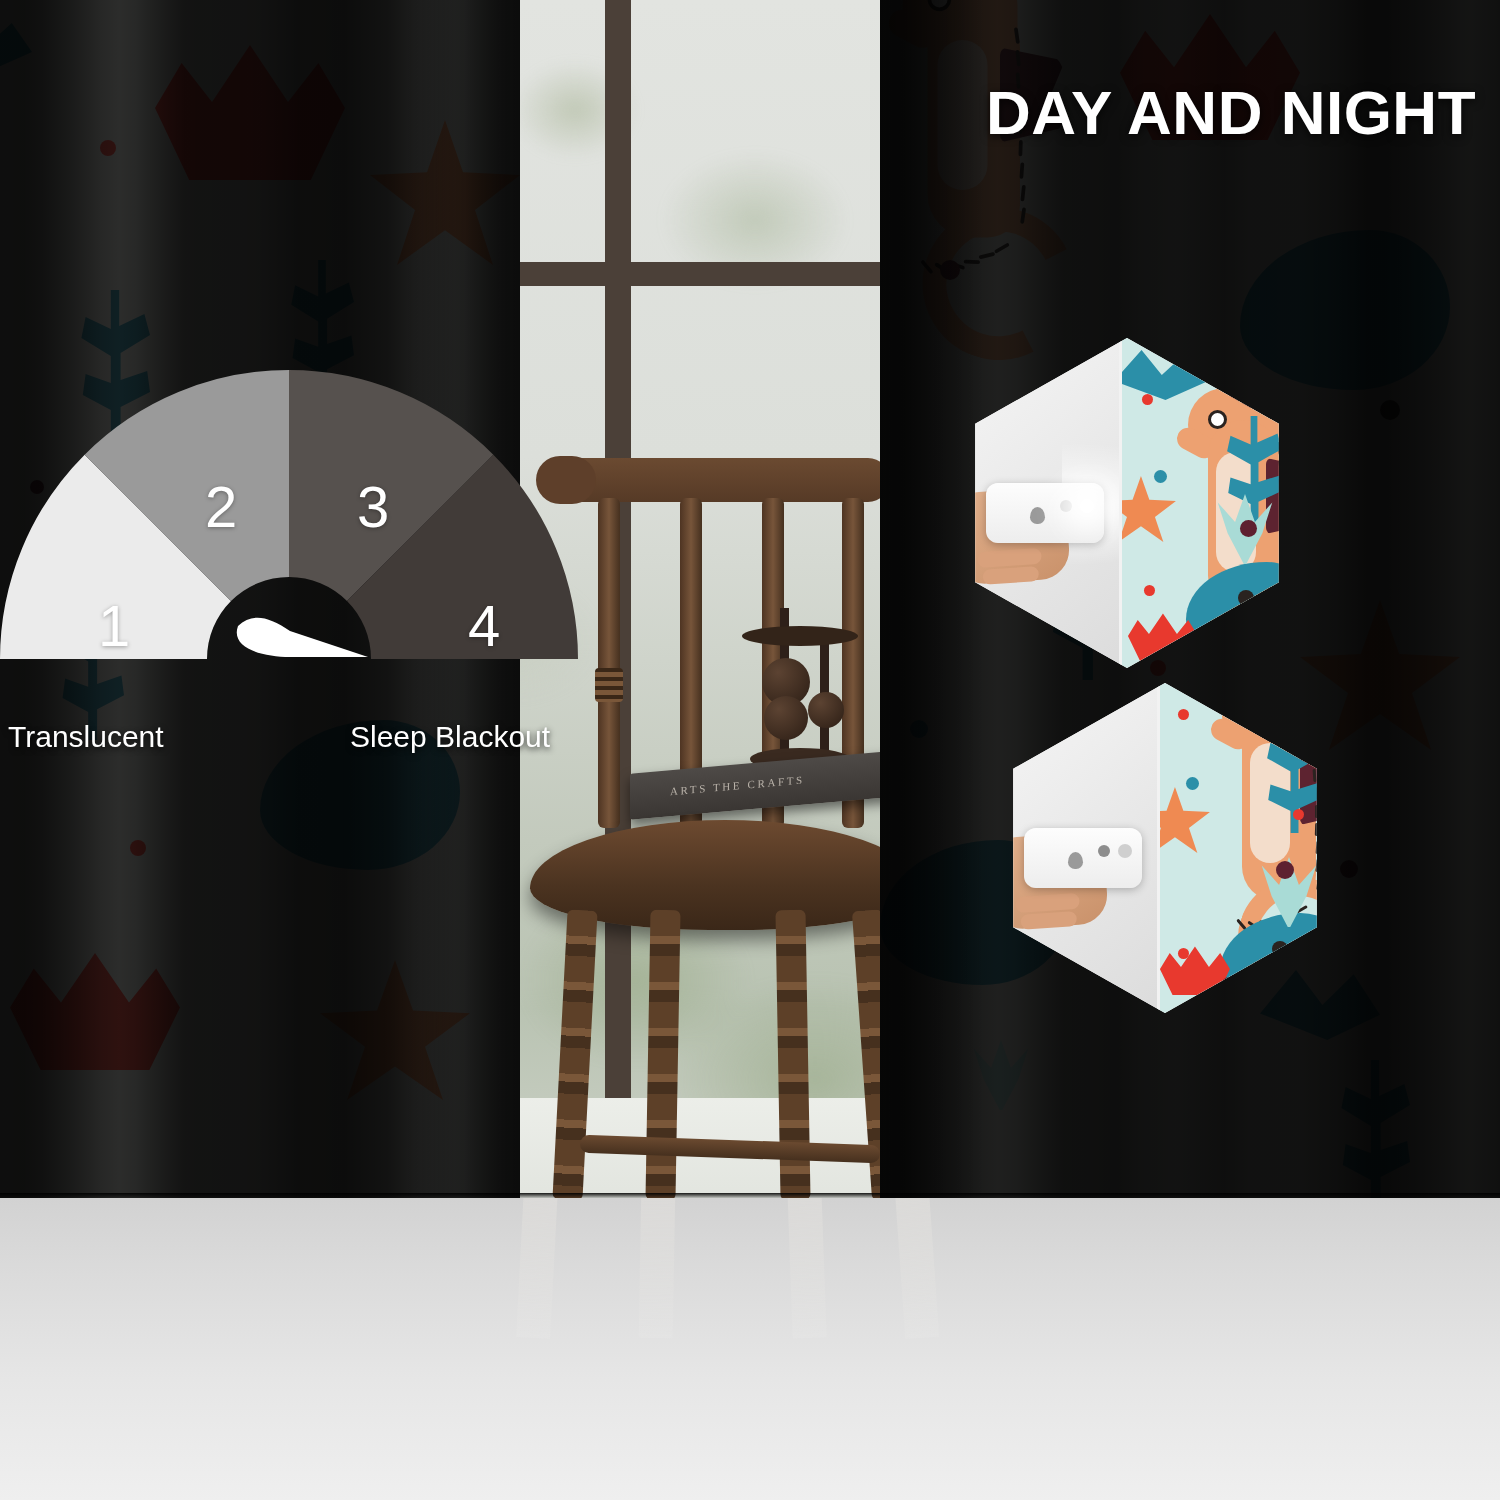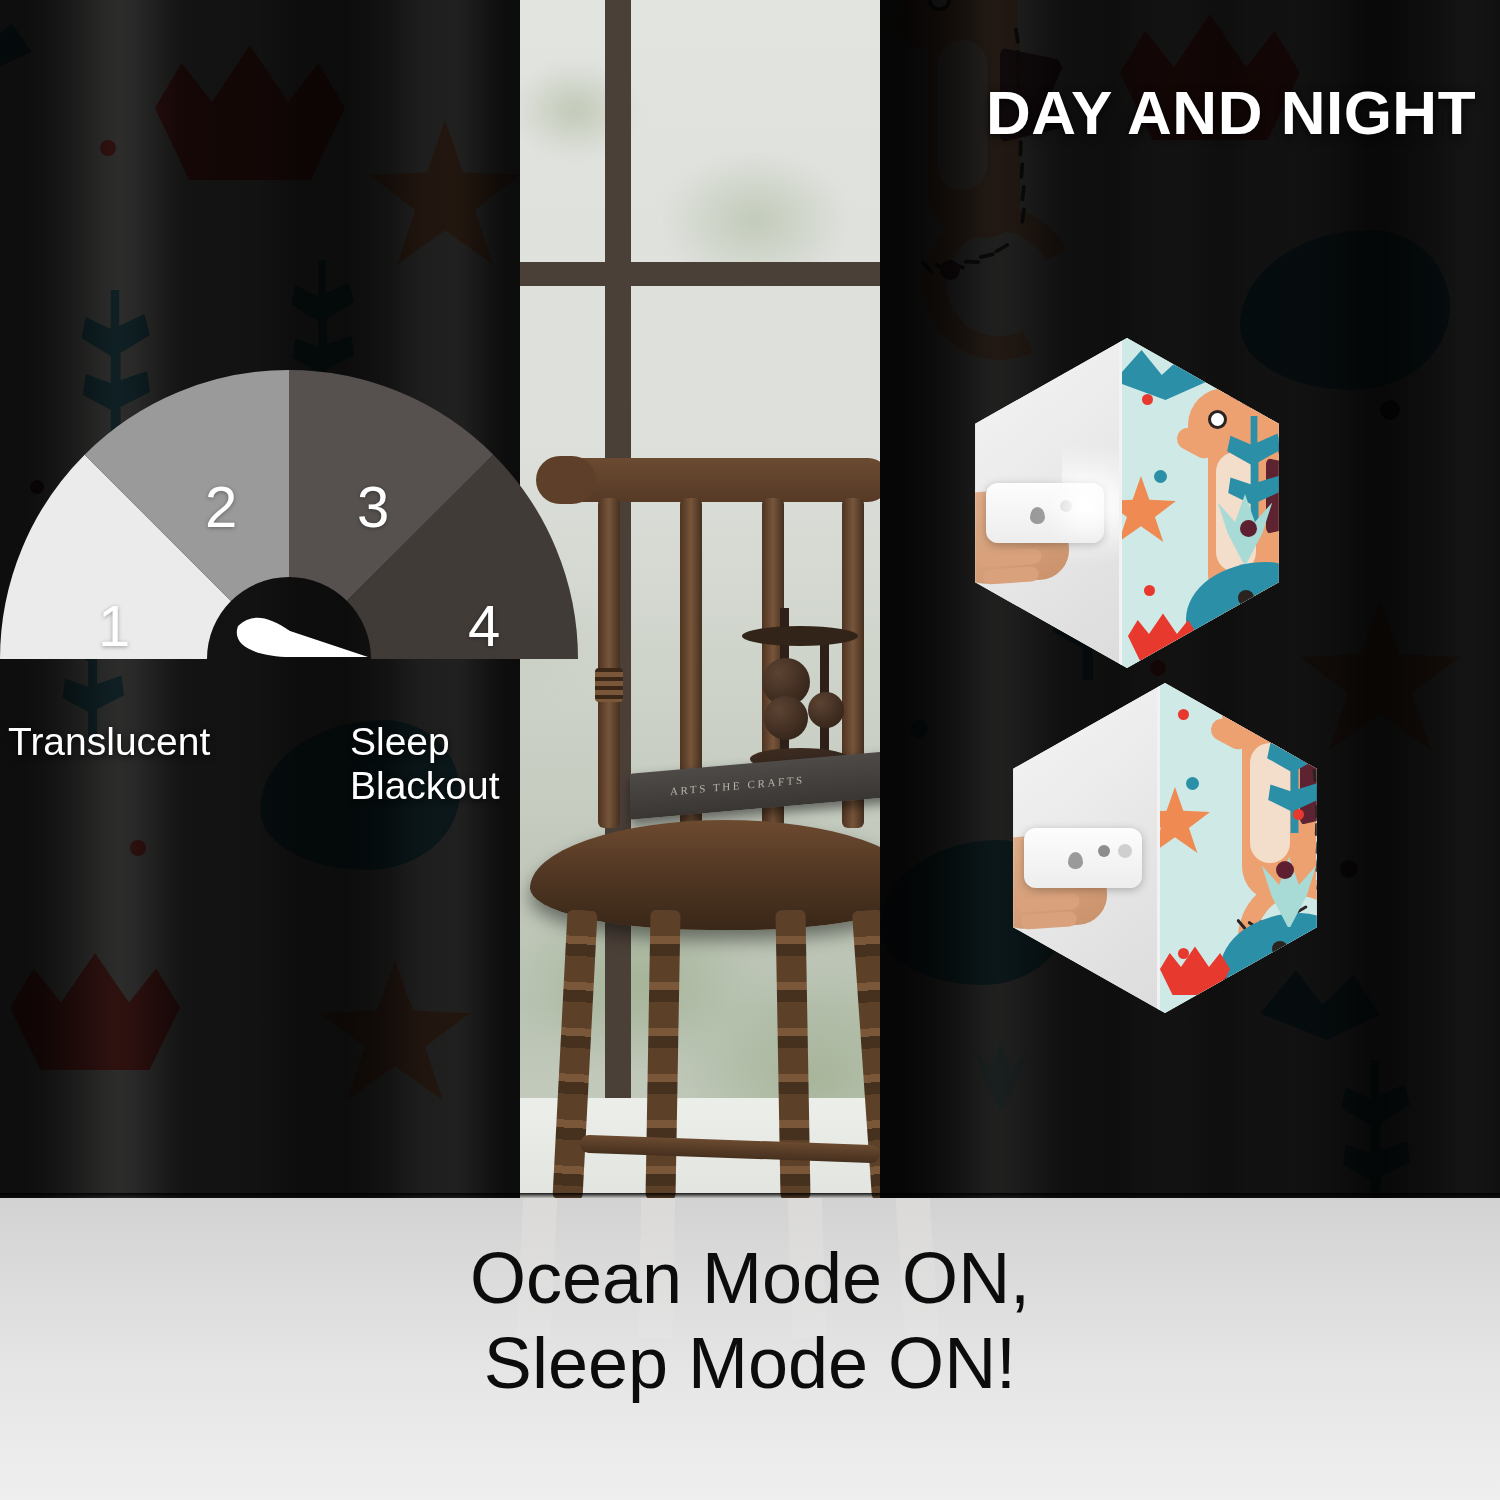--- a/index.html
+++ b/index.html
@@ -97,21 +97,21 @@
     background:#332419;border-radius:50%;}
 
   
   .gauge-wrap{position:absolute;left:0px;top:370px;width:600px;height:400px;}
   .gauge{position:absolute;left:0;top:0;width:578px;height:300px;}
   .seg-labels span{position:absolute;color:#fff;font-size:58px;font-weight:400;
     text-shadow:0 1px 4px rgba(0,0,0,.35);}
   .gl1{left:98px;top:592px;} .gl2{left:205px;top:473px;}
   .gl3{left:357px;top:473px;} .gl4{left:468px;top:592px;}
 
-  .gauge-caption{position:absolute;color:#fff;font-size:39px;font-weight:400;
+  .gauge-caption{position:absolute;color:#fff;font-size:30px;font-weight:400;
     text-shadow:0 2px 6px rgba(0,0,0,.8);}
   .cap-left{left:8px;top:720px;} .cap-right{left:350px;top:720px;}
 
   
   .headline{position:absolute;right:24px;top:78px;text-align:right;color:#fff;
     font-size:62px;font-weight:700;line-height:1.12;letter-spacing:.5px;
     text-shadow:0 2px 10px rgba(0,0,0,.75);}
   .headline div{white-space:nowrap;}
 
   
@@ -478,19 +478,15 @@
   </div>
 
   <div class="seam"></div>
   <div class="band">
     <div class="band-legs">
       <div class="bl" style="left:520px;transform:rotate(3deg);"></div>
       <div class="bl" style="left:640px;transform:rotate(1deg);"></div>
       <div class="bl" style="left:790px;transform:rotate(-2deg);"></div>
       <div class="bl" style="left:900px;transform:rotate(-4deg);"></div>
     </div>
-    <div class="band-text">
-      <div>Ocean Mode ON,</div>
-      <div>Sleep Mode ON!</div>
-    </div>
   </div>
 
 </div>
 
 </body></html>

